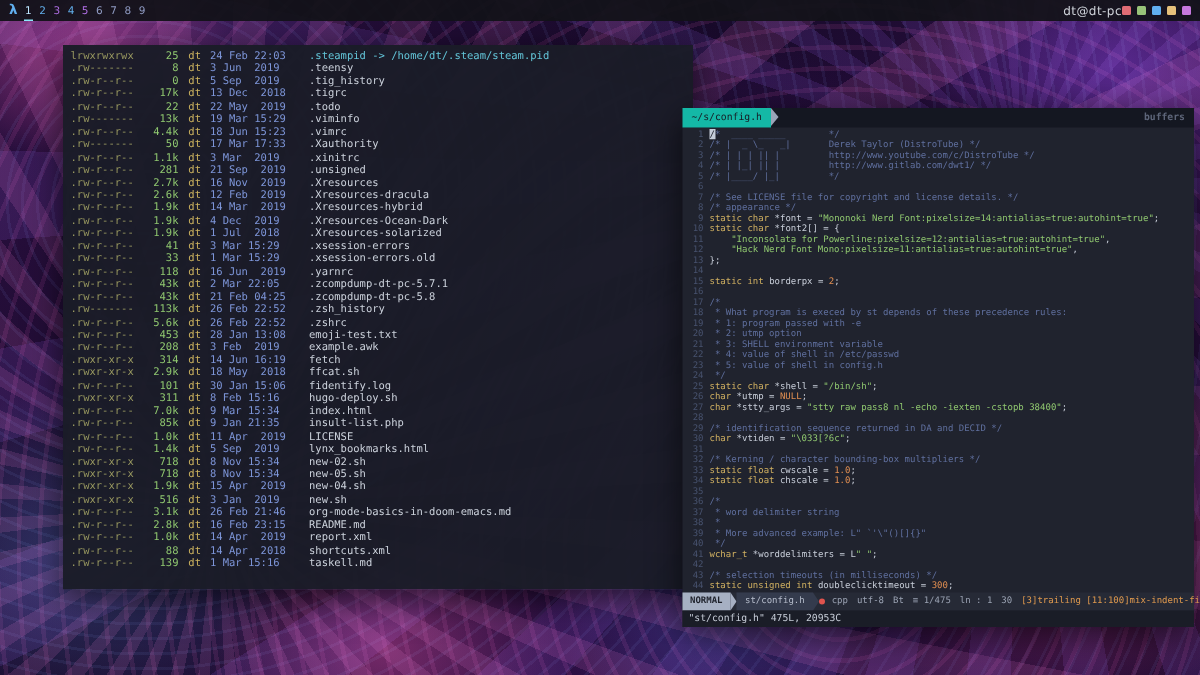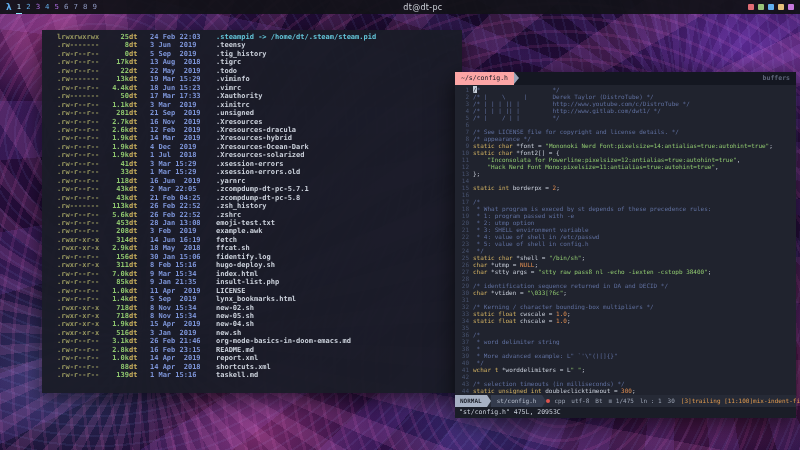--- a/index.html
+++ b/index.html
@@ -27,44 +27,44 @@
   }
 
   
   .topbar { position:absolute; top:0; left:0; right:0; height:14px; z-index:10;
     background:rgba(18,18,24,.94); display:flex; align-items:center; padding:0 6px;
     font-family:"DejaVu Sans", sans-serif; font-size:8px; color:#cfd3da; }
   .topbar .left { display:flex; align-items:center; gap:4px; }
   .logo { color:#61afef; font-weight:bold; font-size:9px; }
   .ws { font-size:7px; line-height:12px; padding:0 1px; }
   .ws.active { border-bottom:1px solid #8be9fd; color:#bfe6ff !important; }
-  .topbar .center { flex:1; text-align:center; letter-spacing:.3px; }
+  .topbar .center { flex:1; text-align:right; letter-spacing:.3px; }
   .tray { display:flex; align-items:center; gap:4px; }
   .tray-dot { width:6px; height:6px; border-radius:1px; display:inline-block; }
 
   
   .term-window { position:absolute; left:42px; top:30px; width:420px; height:363px; z-index:2;
     background:rgba(26,28,39,.97); box-shadow:0 6px 20px rgba(0,0,0,.6);
-    padding:3px 15px; overflow:hidden;font-weight:bold; }
+    padding:3px 5px; overflow:hidden; }
   .frow { display:flex; white-space:pre; font-size:7px; line-height:8.45px; overflow:hidden; }
   .frow .perm  { width:46px; color:#97975f; flex:none; }
   .frow .size  { width:26px; text-align:right; color:#8fc76f; flex:none; }
-  .frow .owner { width:15px; color:#cdb35e; flex:none; }
+  .frow .owner { width:15px; text-align:right; color:#cdb35e; flex:none; }
   .frow .date  { width:66px; color:#7d95d8; margin-left:6px; flex:none; }
   .frow .fname { color:#ccd2dc; }
   .frow .fname.link { color:#63c5d8; }
   .frow .ltgt { color:#63c5d8; }
   .shell-prompt { margin-top:21px; font-size:7px; line-height:9px; white-space:pre; }
   .cursor { display:inline-block; width:4px; height:7px; background:#c5cdd9; margin-left:2px; vertical-align:-1px; }
 
   
   .editor-window { position:absolute; left:455px; top:72px; width:341px; height:346px; z-index:5;
     background:#20232e; box-shadow:0 6px 22px rgba(0,0,0,.65); display:flex; flex-direction:column; }
   .tabline { height:13px; background:#141721; display:flex; align-items:stretch; flex:none; }
-  .tab { background:#fca5a5; color:#171a23; font-size:6.5px; line-height:13px; padding:0 6px; }
+  .tab { background:#14b8a6; color:#171a23; font-size:6.5px; line-height:13px; padding:0 6px; }
   .tab-arrow { width:0; height:0; border-top:6.5px solid transparent; border-bottom:6.5px solid transparent; border-left:5px solid #9aa4b8; }
   .buffers-label { margin-left:auto; color:#5d6579; font-size:6.5px; line-height:13px; padding:0 6px;font-weight:bold; }
   .code-area { flex:1; overflow:hidden; padding-top:1px; }
   .cline { height:7px; line-height:7px; font-size:6px; white-space:pre; overflow:hidden; }
   .ln { display:inline-block; width:14px; text-align:right; margin-right:4px; color:#47526e; }
   .tk-c { color:#5f6f9e; }
   .tk-k { color:#d0b061; }
   .tk-s { color:#8fc76f; }
   .tk-n { color:#e08e51; }
   .tk-p { color:#c7cdd8; }
@@ -109,21 +109,21 @@
       <span class="tray-dot" style="background: rgb(229, 192, 123);"></span>
       <span class="tray-dot" style="background: rgb(198, 120, 221);"></span>
     </div>
 </div>
 
 <div class="term-window">
   <div>
       <div class="frow"><span class="perm">lrwxrwxrwx</span><span class="size">25</span><span class="owner">dt</span><span class="date">24 Feb 22:03</span><span class="fname link">.steampid</span><span class="ltgt"> -&gt; /home/dt/.steam/steam.pid</span></div>
       <div class="frow"><span class="perm">.rw-------</span><span class="size">8</span><span class="owner">dt</span><span class="date">3 Jun  2019</span><span class="fname">.teensy</span></div>
       <div class="frow"><span class="perm">.rw-r--r--</span><span class="size">0</span><span class="owner">dt</span><span class="date">5 Sep  2019</span><span class="fname">.tig_history</span></div>
-      <div class="frow"><span class="perm">.rw-r--r--</span><span class="size">17k</span><span class="owner">dt</span><span class="date">13 Aug  2018</span><span class="fname">.tigrc</span></div>
+      <div class="frow"><span class="perm">.rw-r--r--</span><span class="size">17k</span><span class="owner">dt</span><span class="date">13 Dec  2018</span><span class="fname">.tigrc</span></div>
       <div class="frow"><span class="perm">.rw-r--r--</span><span class="size">22</span><span class="owner">dt</span><span class="date">22 May  2019</span><span class="fname">.todo</span></div>
       <div class="frow"><span class="perm">.rw-------</span><span class="size">13k</span><span class="owner">dt</span><span class="date">19 Mar 15:29</span><span class="fname">.viminfo</span></div>
       <div class="frow"><span class="perm">.rw-r--r--</span><span class="size">4.4k</span><span class="owner">dt</span><span class="date">18 Jun 15:23</span><span class="fname">.vimrc</span></div>
       <div class="frow"><span class="perm">.rw-------</span><span class="size">50</span><span class="owner">dt</span><span class="date">17 Mar 17:33</span><span class="fname">.Xauthority</span></div>
       <div class="frow"><span class="perm">.rw-r--r--</span><span class="size">1.1k</span><span class="owner">dt</span><span class="date">3 Mar  2019</span><span class="fname">.xinitrc</span></div>
       <div class="frow"><span class="perm">.rw-r--r--</span><span class="size">281</span><span class="owner">dt</span><span class="date">21 Sep  2019</span><span class="fname">.unsigned</span></div>
       <div class="frow"><span class="perm">.rw-r--r--</span><span class="size">2.7k</span><span class="owner">dt</span><span class="date">16 Nov  2019</span><span class="fname">.Xresources</span></div>
       <div class="frow"><span class="perm">.rw-r--r--</span><span class="size">2.6k</span><span class="owner">dt</span><span class="date">12 Feb  2019</span><span class="fname">.Xresources-dracula</span></div>
       <div class="frow"><span class="perm">.rw-r--r--</span><span class="size">1.9k</span><span class="owner">dt</span><span class="date">14 Mar  2019</span><span class="fname">.Xresources-hybrid</span></div>
       <div class="frow"><span class="perm">.rw-r--r--</span><span class="size">1.9k</span><span class="owner">dt</span><span class="date">4 Dec  2019</span><span class="fname">.Xresources-Ocean-Dark</span></div>
@@ -132,21 +132,21 @@
       <div class="frow"><span class="perm">.rw-r--r--</span><span class="size">33</span><span class="owner">dt</span><span class="date">1 Mar 15:29</span><span class="fname">.xsession-errors.old</span></div>
       <div class="frow"><span class="perm">.rw-r--r--</span><span class="size">118</span><span class="owner">dt</span><span class="date">16 Jun  2019</span><span class="fname">.yarnrc</span></div>
       <div class="frow"><span class="perm">.rw-r--r--</span><span class="size">43k</span><span class="owner">dt</span><span class="date">2 Mar 22:05</span><span class="fname">.zcompdump-dt-pc-5.7.1</span></div>
       <div class="frow"><span class="perm">.rw-r--r--</span><span class="size">43k</span><span class="owner">dt</span><span class="date">21 Feb 04:25</span><span class="fname">.zcompdump-dt-pc-5.8</span></div>
       <div class="frow"><span class="perm">.rw-------</span><span class="size">113k</span><span class="owner">dt</span><span class="date">26 Feb 22:52</span><span class="fname">.zsh_history</span></div>
       <div class="frow"><span class="perm">.rw-r--r--</span><span class="size">5.6k</span><span class="owner">dt</span><span class="date">26 Feb 22:52</span><span class="fname">.zshrc</span></div>
       <div class="frow"><span class="perm">.rw-r--r--</span><span class="size">453</span><span class="owner">dt</span><span class="date">28 Jan 13:08</span><span class="fname">emoji-test.txt</span></div>
       <div class="frow"><span class="perm">.rw-r--r--</span><span class="size">208</span><span class="owner">dt</span><span class="date">3 Feb  2019</span><span class="fname">example.awk</span></div>
       <div class="frow"><span class="perm">.rwxr-xr-x</span><span class="size">314</span><span class="owner">dt</span><span class="date">14 Jun 16:19</span><span class="fname">fetch</span></div>
       <div class="frow"><span class="perm">.rwxr-xr-x</span><span class="size">2.9k</span><span class="owner">dt</span><span class="date">18 May  2018</span><span class="fname">ffcat.sh</span></div>
-      <div class="frow"><span class="perm">.rw-r--r--</span><span class="size">156</span><span class="owner">dt</span><span class="date">30 Jan 15:06</span><span class="fname">fidentify.log</span></div>
+      <div class="frow"><span class="perm">.rw-r--r--</span><span class="size">101</span><span class="owner">dt</span><span class="date">30 Jan 15:06</span><span class="fname">fidentify.log</span></div>
       <div class="frow"><span class="perm">.rwxr-xr-x</span><span class="size">311</span><span class="owner">dt</span><span class="date">8 Feb 15:16</span><span class="fname">hugo-deploy.sh</span></div>
       <div class="frow"><span class="perm">.rw-r--r--</span><span class="size">7.0k</span><span class="owner">dt</span><span class="date">9 Mar 15:34</span><span class="fname">index.html</span></div>
       <div class="frow"><span class="perm">.rw-r--r--</span><span class="size">85k</span><span class="owner">dt</span><span class="date">9 Jan 21:35</span><span class="fname">insult-list.php</span></div>
       <div class="frow"><span class="perm">.rw-r--r--</span><span class="size">1.0k</span><span class="owner">dt</span><span class="date">11 Apr  2019</span><span class="fname">LICENSE</span></div>
       <div class="frow"><span class="perm">.rw-r--r--</span><span class="size">1.4k</span><span class="owner">dt</span><span class="date">5 Sep  2019</span><span class="fname">lynx_bookmarks.html</span></div>
       <div class="frow"><span class="perm">.rwxr-xr-x</span><span class="size">718</span><span class="owner">dt</span><span class="date">8 Nov 15:34</span><span class="fname">new-02.sh</span></div>
       <div class="frow"><span class="perm">.rwxr-xr-x</span><span class="size">718</span><span class="owner">dt</span><span class="date">8 Nov 15:34</span><span class="fname">new-05.sh</span></div>
       <div class="frow"><span class="perm">.rwxr-xr-x</span><span class="size">1.9k</span><span class="owner">dt</span><span class="date">15 Apr  2019</span><span class="fname">new-04.sh</span></div>
       <div class="frow"><span class="perm">.rwxr-xr-x</span><span class="size">516</span><span class="owner">dt</span><span class="date">3 Jan  2019</span><span class="fname">new.sh</span></div>
       <div class="frow"><span class="perm">.rw-r--r--</span><span class="size">3.1k</span><span class="owner">dt</span><span class="date">26 Feb 21:46</span><span class="fname">org-mode-basics-in-doom-emacs.md</span></div>

